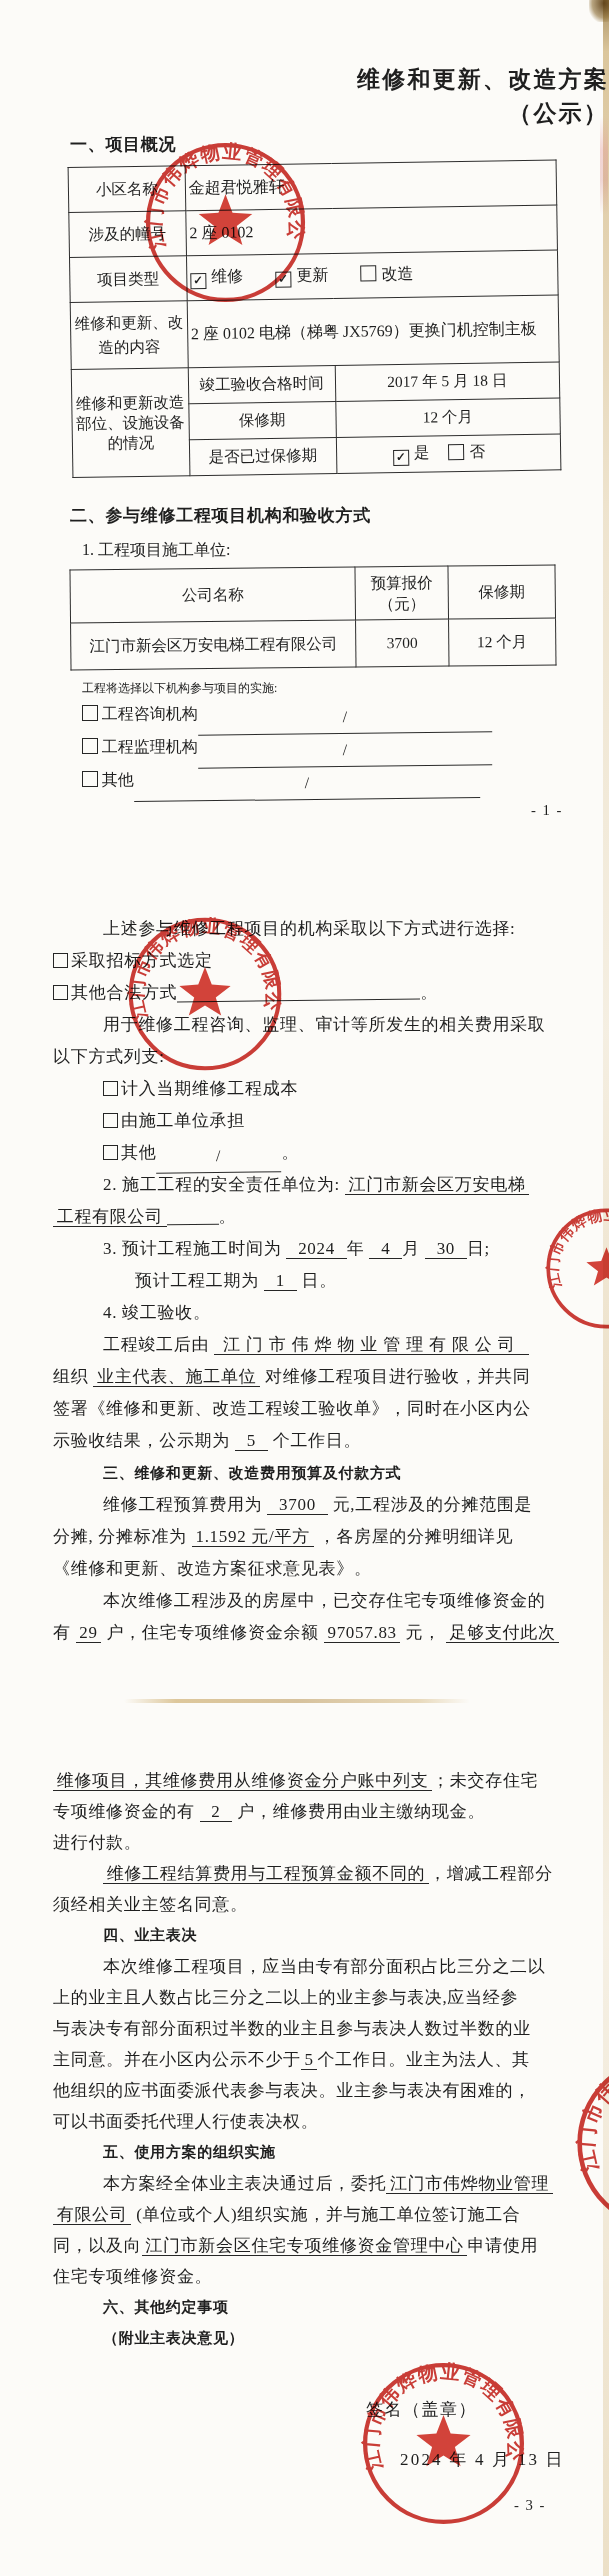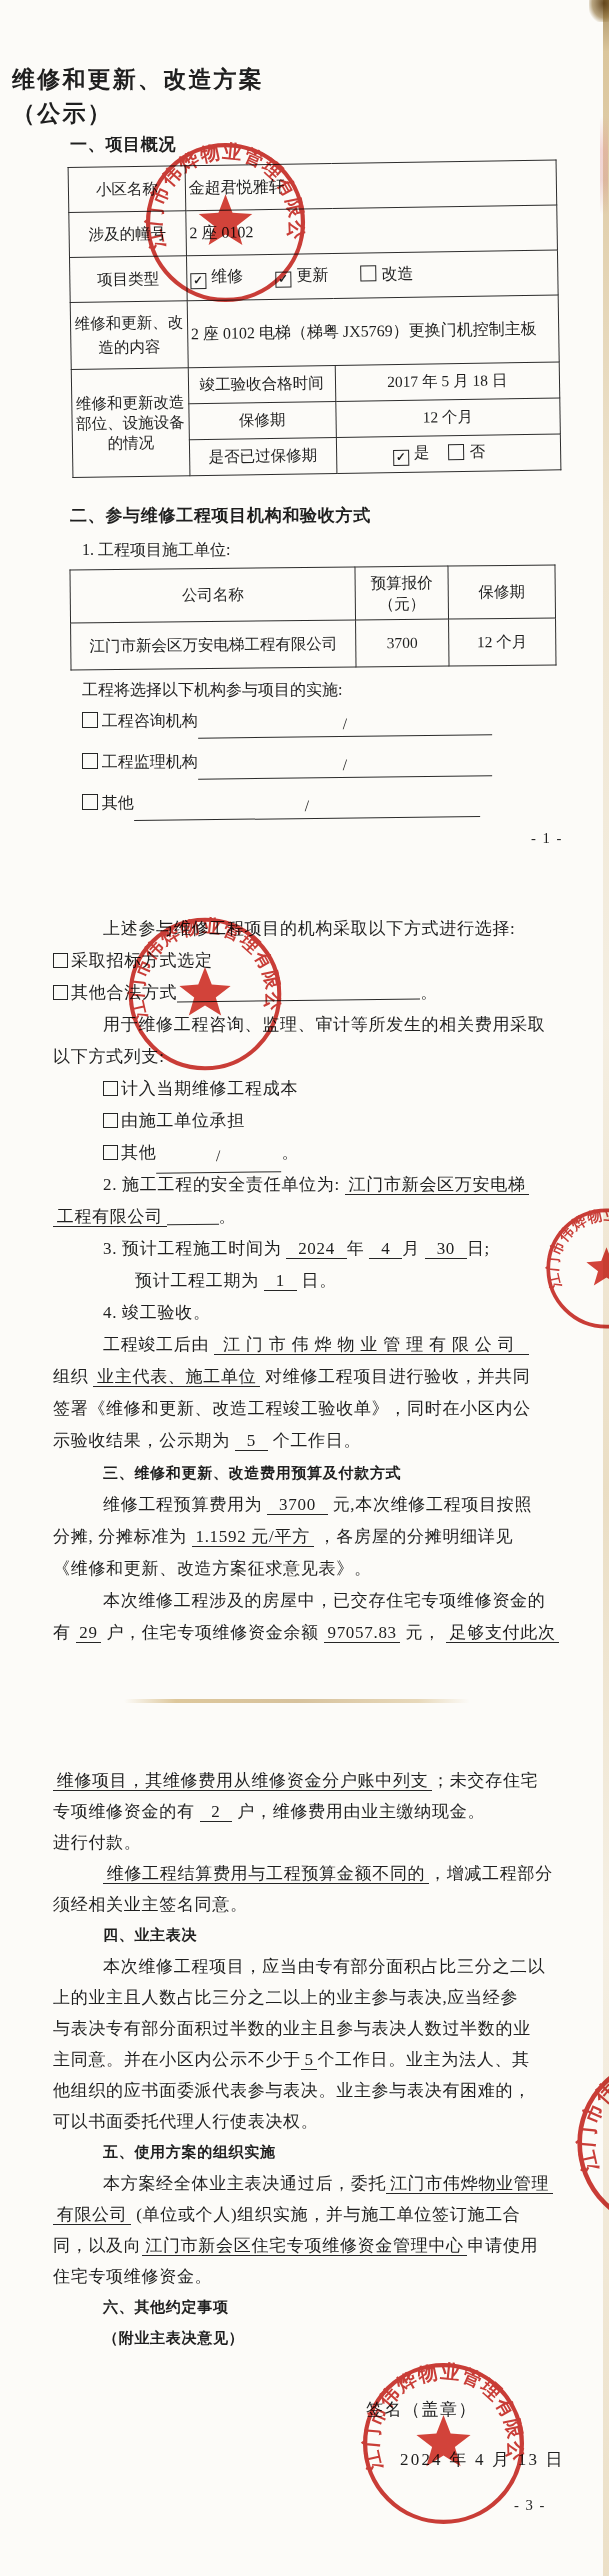--- a/index.html
+++ b/index.html
@@ -12,22 +12,22 @@
       rgba(207,174,110,.30) 20%,rgba(207,174,110,.16) 40%,rgba(201,165,94,.34) 58%,
       rgba(207,174,110,.14) 75%,rgba(201,165,94,.32) 100%);}
   .corner-blob{position:absolute;right:0;top:0;width:20px;height:22px;
     background:radial-gradient(ellipse at 75% 15%,rgba(96,66,24,.95),rgba(138,106,48,.6) 55%,transparent 78%);}
   .pink-smear{position:absolute;right:0.7px;top:116px;width:8px;height:99px;border-radius:4.4px;
     background:linear-gradient(180deg,transparent,rgba(226,150,150,.38) 35%,rgba(210,130,130,.30) 65%,transparent);}
   .page-divider{position:absolute;left:124px;top:1699px;width:346px;height:3.7px;border-radius:2.2px;
     background:linear-gradient(90deg,transparent,rgba(201,165,94,.6) 15%,rgba(184,147,82,.55) 50%,rgba(201,165,94,.4) 85%,transparent);}
   
   .p1{position:absolute;top:0;left:0;width:609px;padding-top:62px;}
-  .title{text-align:left;font-family:"Liberation Sans",sans-serif;font-weight:bold;
-         font-size:23px;line-height:34px;letter-spacing:2.2px;padding-left:12px;}
+  .title{text-align:right;font-family:"Liberation Sans",sans-serif;font-weight:bold;
+         font-size:23px;line-height:34px;letter-spacing:2.2px;}
   .hd{font-family:Liberation Serif, serif;font-weight:bold;}
   .hd1{margin:4.4px 0 0 70px;font-size:17px;line-height:22px;letter-spacing:0.7px;}
   table{border-collapse:collapse;}
   .t1{margin:7.4px 0 0 70px;width:489px;transform:rotate(-0.9deg);transform-origin:40% 50%;}
   .t1 td{border:1.5px solid #2d2d2d;font-size:15.5px;padding:1.5px 2.9px;}
   .t1 td.lbl{width:110px;text-align:center;height:41px;line-height:20px;}
   .t1 td.val{font-size:16px;}
   .t1 tr.r4 td{height:63px;line-height:24px;}
   .t1 tr.sub td{height:32px;}
   .t1 td.sublbl{width:140px;text-align:center;}
@@ -37,22 +37,22 @@
       text-align:center;font-size:11.8px;font-weight:bold;vertical-align:-2.2px;}
   .opt{margin:0 32px 0 5.2px;} .optlast{margin-right:0;}
   .subval .opt{margin:0 19px 0 5.2px;}
   .hd2{margin:29px 0 0 70px;font-size:17px;letter-spacing:0.7px;}
   .item1{margin:13.2px 0 0 82px;font-size:16px;}
   .t2{margin:7.4px 0 0 70px;width:486px;transform:rotate(-0.6deg);transform-origin:30% 50%;}
   .t2 td,.t2 th{border:1.5px solid #2d2d2d;font-size:15.5px;font-weight:normal;text-align:center;padding:1.5px 4.4px;}
   .t2 th{height:49px;line-height:21.3px;}
   .t2 td{height:43px;}
   .t2 .c1{width:293px;} .t2 .c2{width:85px;margin-top:23px;} .t2 .c3{width:103px;}
-  .selintro{margin:10.3px 0 0 82px;font-size:16px;}
-  .cbline{margin-left:82px;height:33px;line-height:24px;font-size:16px;white-space:nowrap;margin-top:8px;}
+  .selintro{margin:10.3px 0 0 82px;font-size:12px;}
+  .cbline{margin-left:82px;height:33px;line-height:33px;font-size:16px;white-space:nowrap;}
   .cbl{margin-left:3.7px;}
   .blank{display:inline-block;border-bottom:1.5px solid #2a2a2a;text-align:center;
          vertical-align:-2.9px;transform:rotate(-0.7deg);font-size:16px;}
   .b400{width:294px;} .b470{width:346px;} .b330{width:243px;} .b170{width:125px;} .b70{width:52px;}
   .pnum{margin:5.9px 46px 0 0;text-align:right;font-size:14.7px;letter-spacing:1.5px;}
   
   .p2{position:absolute;top:913px;left:53px;width:515px;}
   .p3{position:absolute;top:1765px;left:53px;width:515px;}
   .ln{height:32px;line-height:32px;font-size:17px;letter-spacing:0.7px;white-space:nowrap;}
   .p3 .ln{height:31px;line-height:31px;}
@@ -208,21 +208,21 @@
     <div class="ln">签署《维修和更新、改造工程竣工验收单》，同时在小区内公</div>
     <div class="ln">
       <span>示验收结果，公示期为</span>
       <span class="u num">5</span>
       <span>个工作日。</span>
     </div>
     <div class="ln hd ind">三、维修和更新、改造费用预算及付款方式</div>
     <div class="ln ind">
       <span>维修工程预算费用为</span>
       <span class="u num">3700</span>
-      <span>元,本次维修工程项目按照</span>
+      <span>元,工程涉及的分摊范围是</span>
     </div>
     <div class="ln">
       <span>分摊, 分摊标准为</span>
       <span class="u">1.1592 元/平方</span>
       <span>，各房屋的分摊明细详见</span>
     </div>
     <div class="ln">《维修和更新、改造方案征求意见表》。</div>
     <div class="ln ind">本次维修工程涉及的房屋中，已交存住宅专项维修资金的</div>
     <div class="ln">
       <span>有</span>

